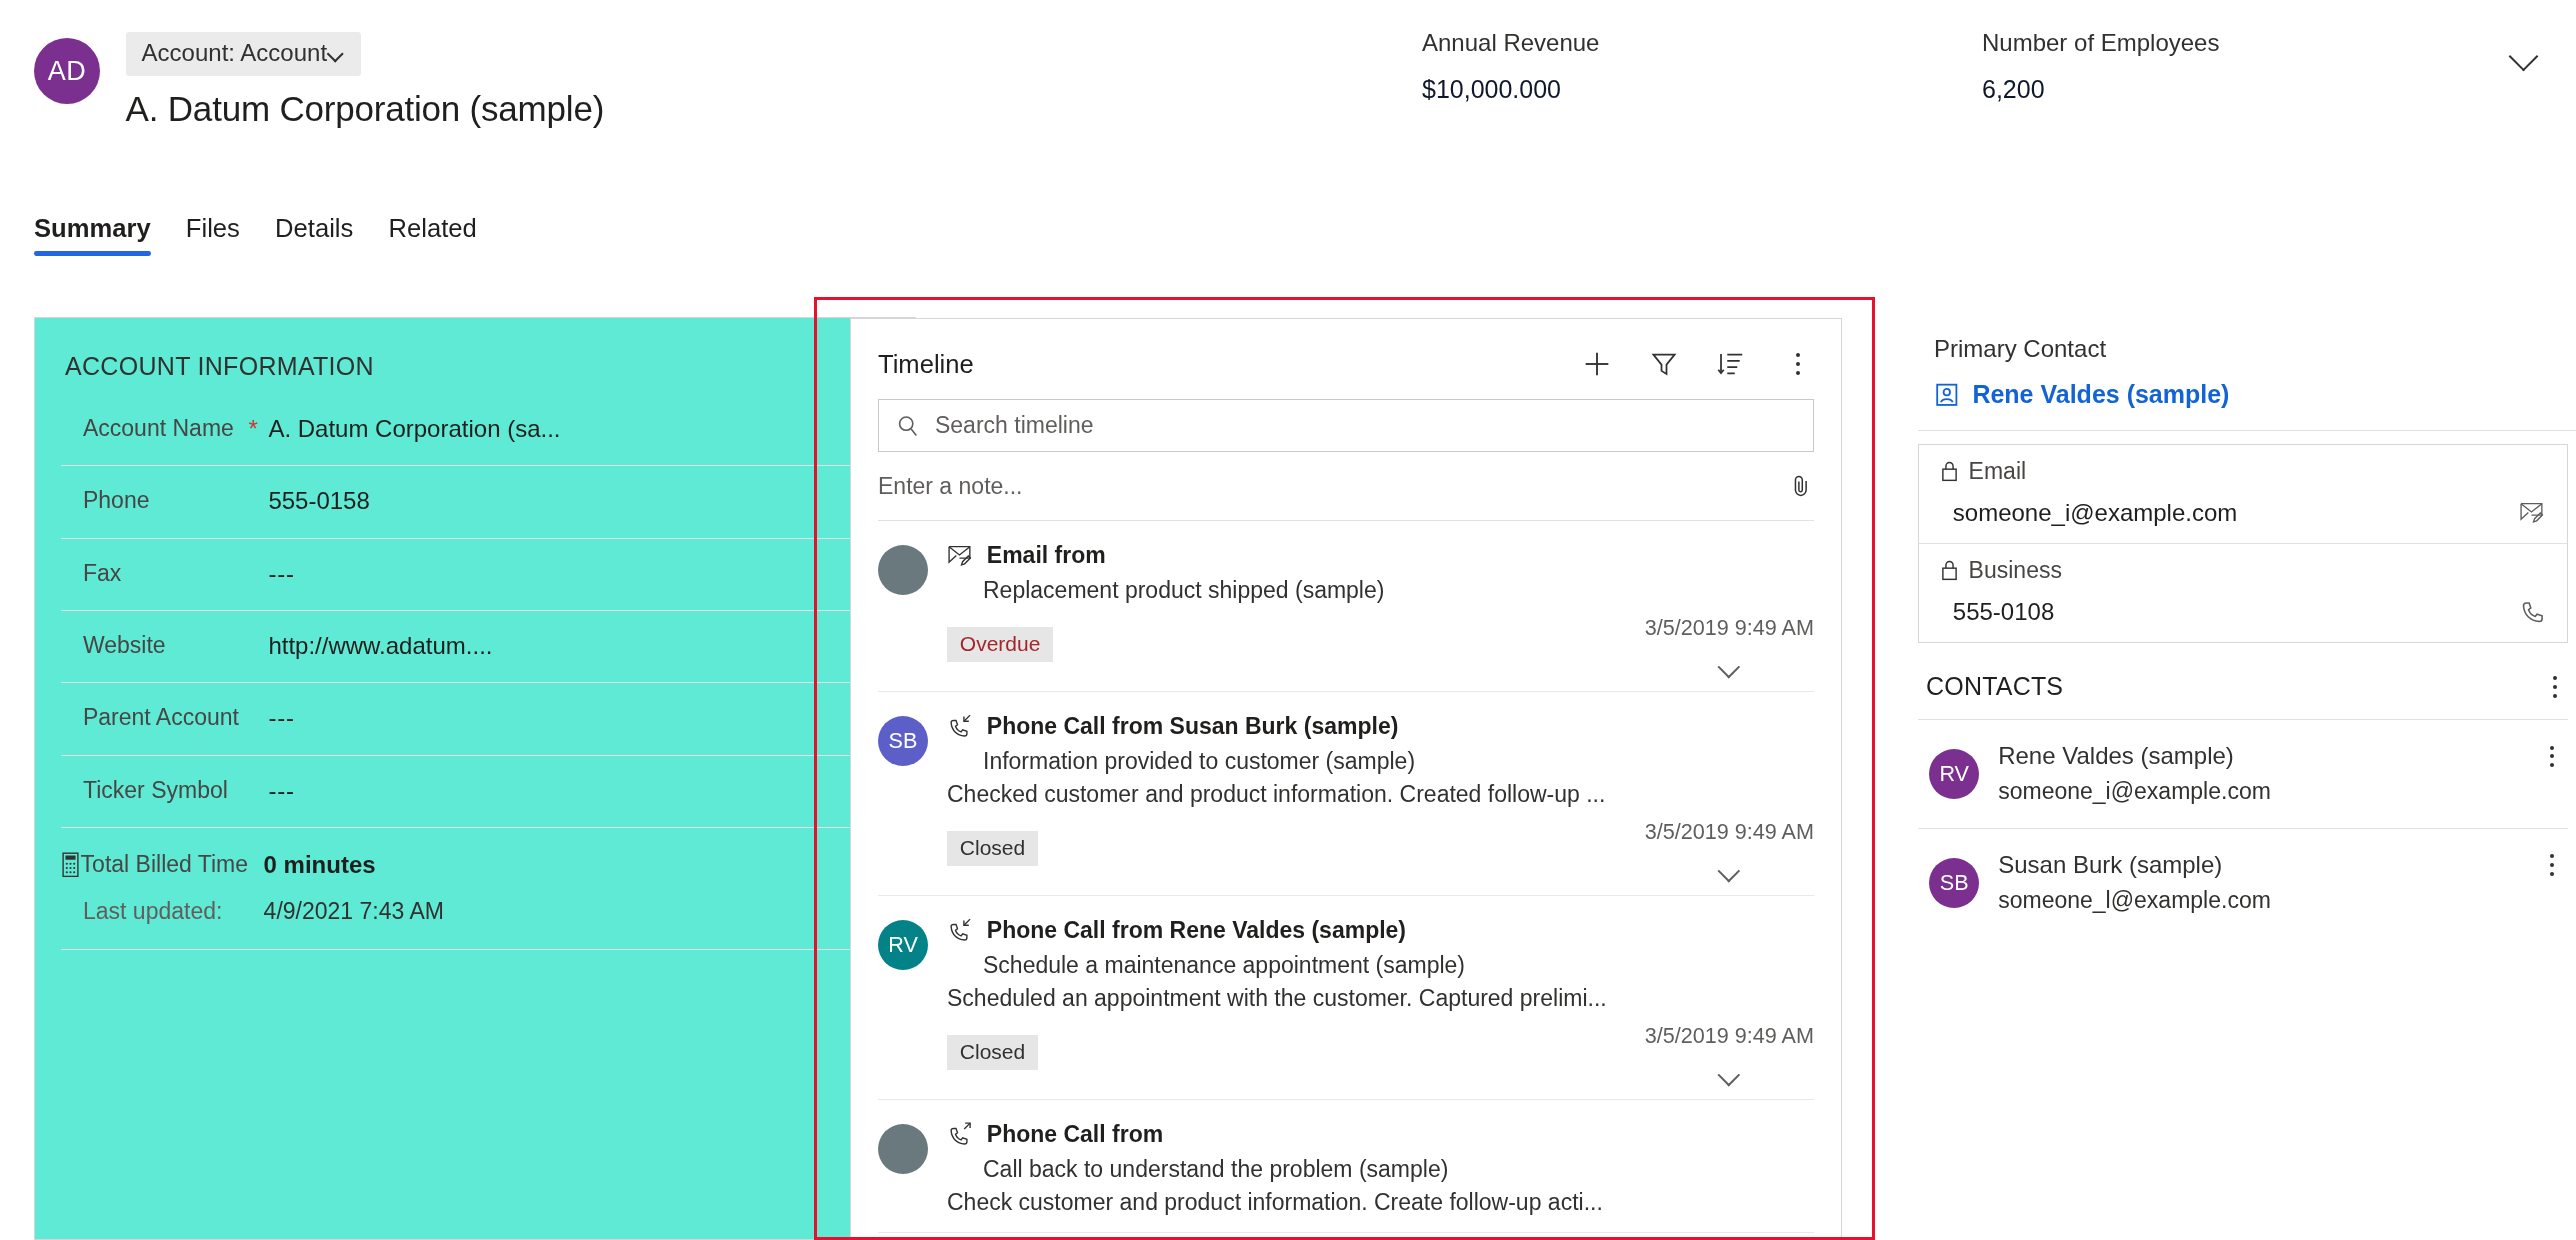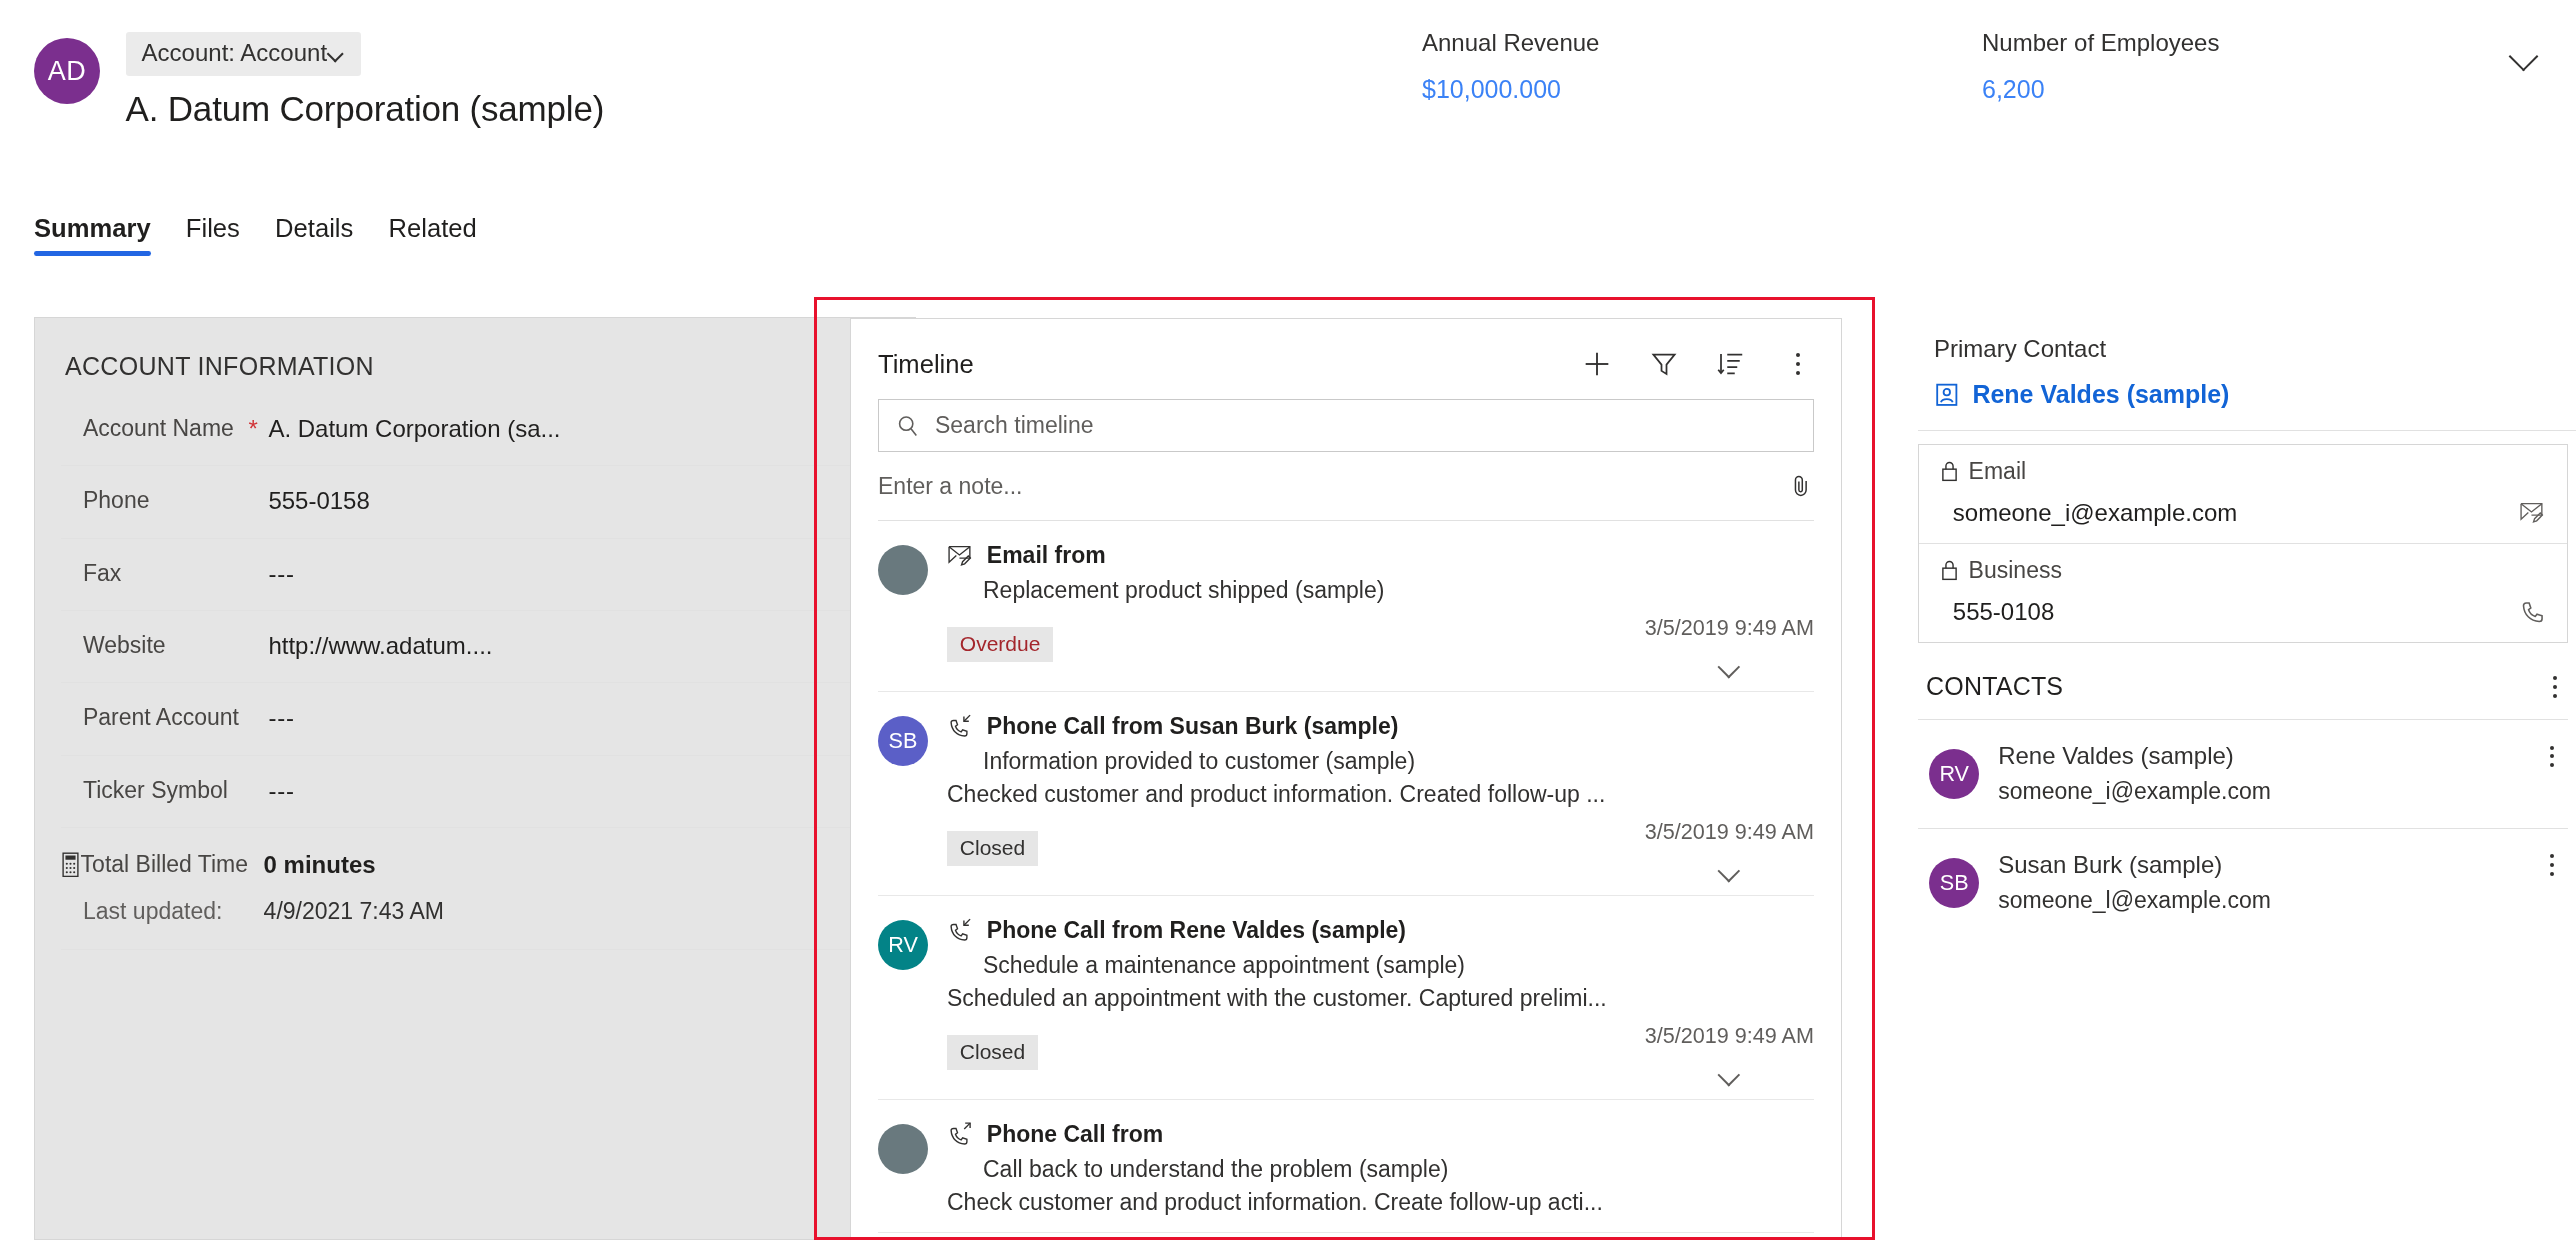--- a/index.html
+++ b/index.html
@@ -30,21 +30,21 @@
   .chev { display:inline-block; width:17.6px; height:9.6px; position:relative; }
   .chev::before{
     content:""; position:absolute; left:1.6px; top:0px;
     width:10.4px; height:10.4px; border-right:2px solid #323130; border-bottom:2px solid #323130;
     transform:rotate(45deg);
   }
   .record-title { margin-top:12.8px; font-size:35px; color:#201f1e; letter-spacing:-0.2px; }
 
   .hdr-stat { position:absolute; top:29px; }
   .hdr-stat .lbl { font-size:24px; color:#323130; }
-  .hdr-stat .val { margin-top:18.4px; font-size:25px; color:#3b82f6; }
+  .hdr-stat .val { margin-top:18.4px; font-size:25px; color:#0f172a; }
   .stat-rev { left:1422px; }
   .stat-emp { left:1982px; }
   .hdr-chev { position:absolute; right:32px; top:46px; width:37px; height:24px; cursor:pointer; }
   .hdr-chev::before{
     content:""; position:absolute; left:6.4px; top:0;
     width:19px; height:19px; border-right:2px solid #323130; border-bottom:2px solid #323130;
     transform:rotate(45deg);
   }
 
   
@@ -53,21 +53,21 @@
   .tab:first-child { padding-left:0; }
   .tab.active { font-weight:bold; }
   .tab.active::after{
     content:""; position:absolute; left:0; right:17.6px; bottom:0; height:4.8px;
     background:#2266E3; border-radius:2.4px;
   }
 
   
   .card-left {
     position:absolute; left:34px; top:317px; width:882px; height:923px;
-    border:0.8px solid #d6d6d6; background:#e5e5e5;
+    border:0.8px solid #d6d6d6; background:#5eead4;
   }
   .card-left .sec-title { margin:34px 0 0 30px; font-size:25px; color:#323130; letter-spacing:0.3px; }
   .frows { margin:21px 25.6px 0 25.6px; }
   .frow { display:flex; align-items:flex-start; border-top:0.8px solid #e1e1e1; padding:21px 0 22.4px 0; }
   .frow.first { border-top:none; padding-top:12.8px; }
   .frow .f-label { width:182px; flex:none; font-size:23px; color:#484644; padding-left:22.4px; }
   .frow .f-req { width:21px; flex:none; color:#d13438; font-size:24px; text-align:center; }
   .frow .f-value { flex:1; font-size:24px; color:#201f1e; padding-left:4.8px; word-break:break-word; }
   .frow .f-value.muted { color:#201f1e; letter-spacing:0.8px; }
   .frow .f-icon { width:43px; flex:none; display:flex; justify-content:center; align-items:center; }

